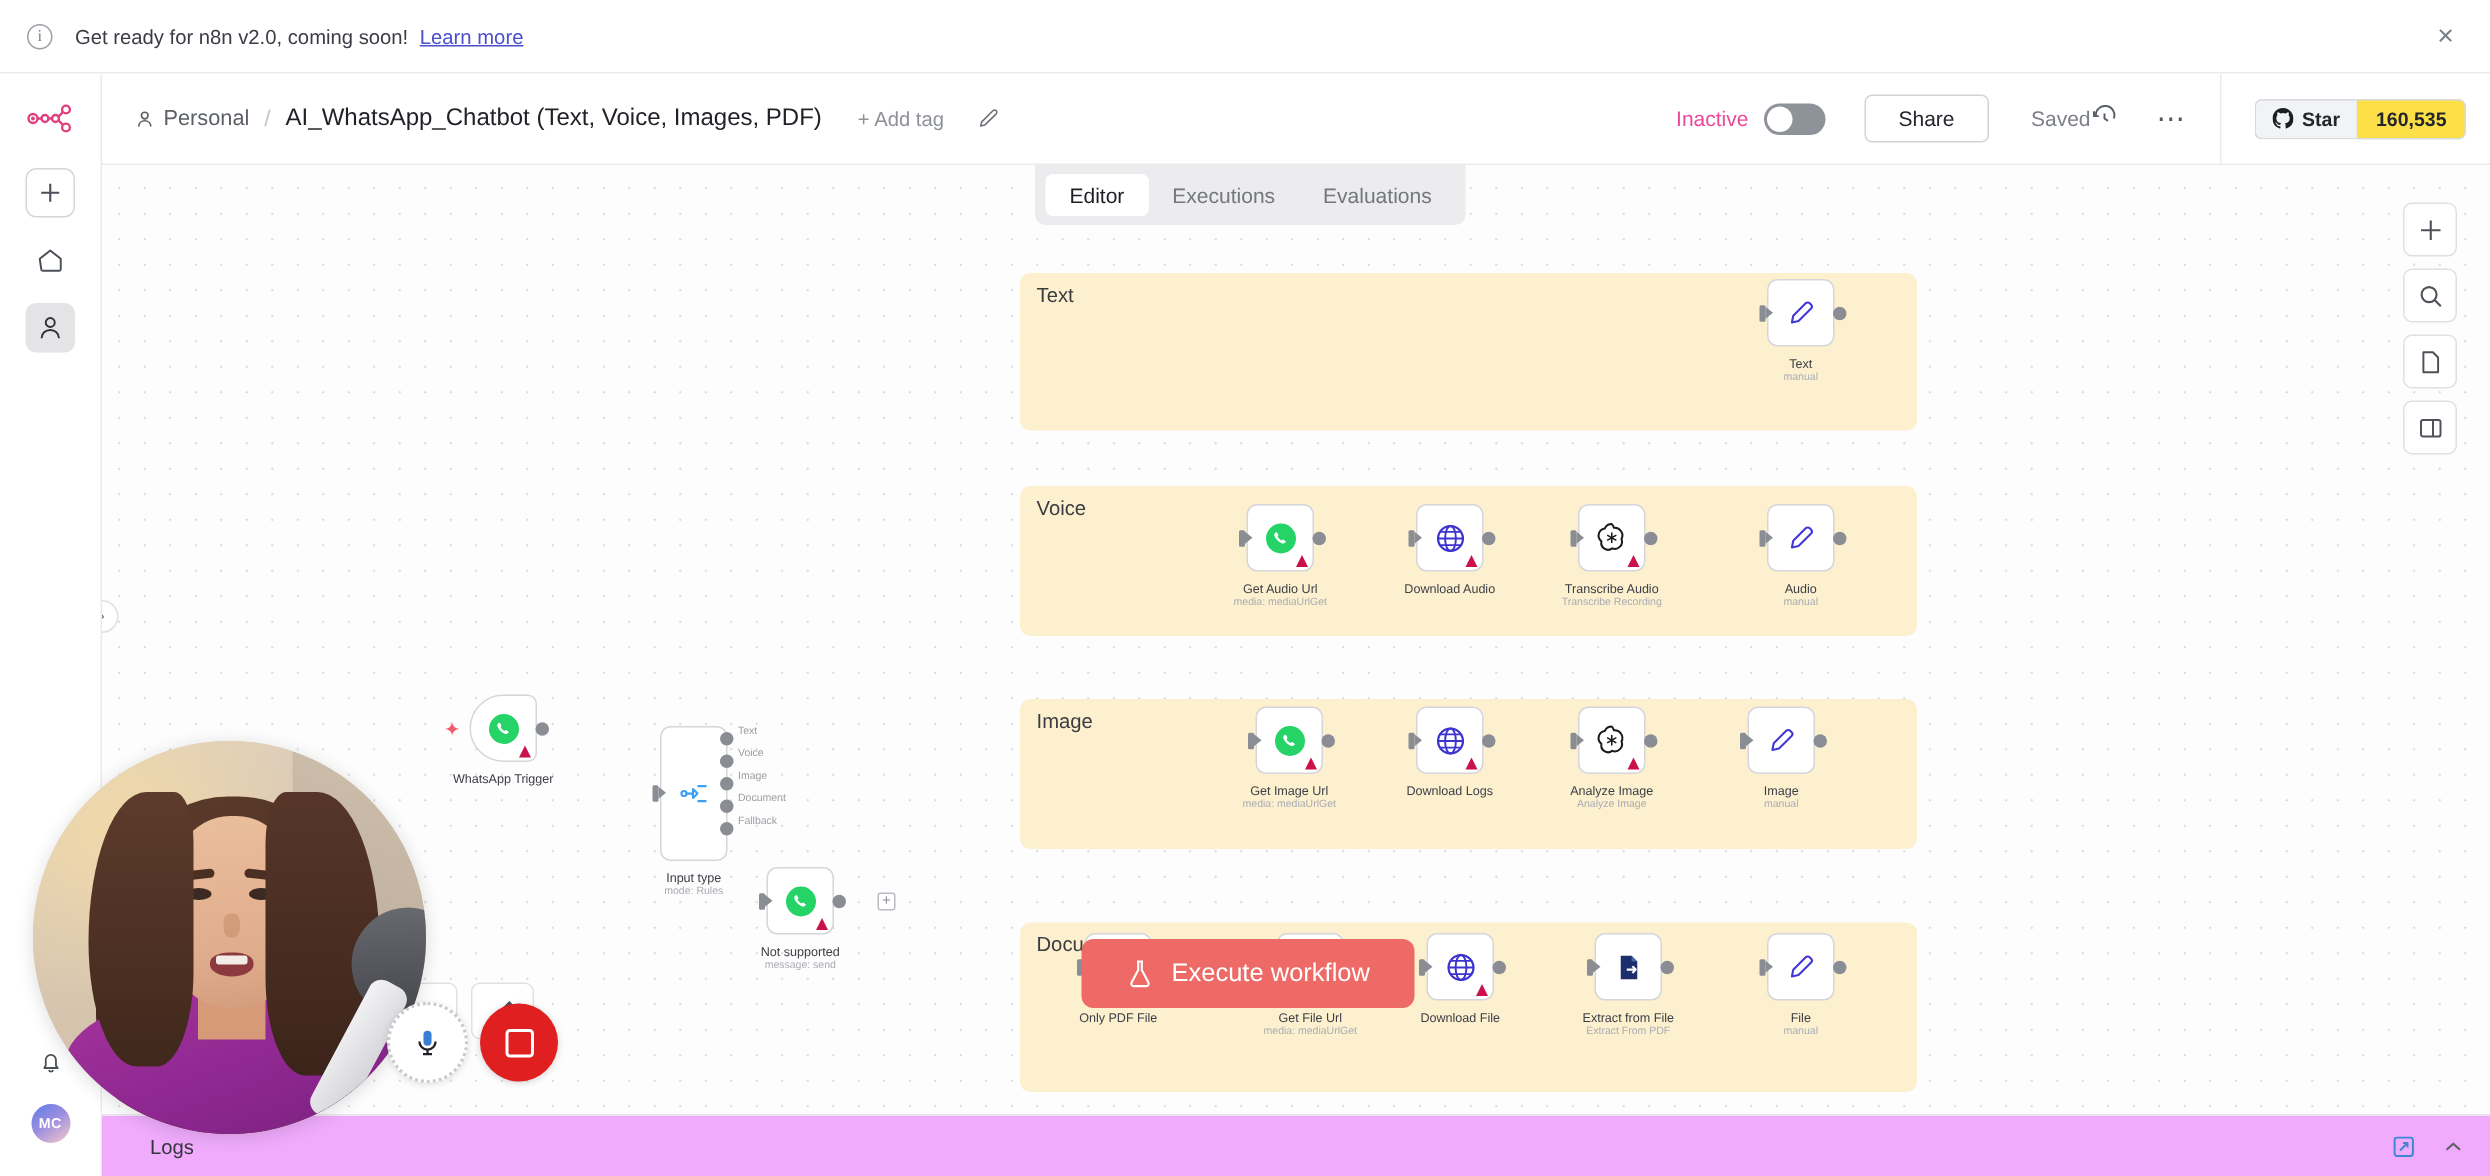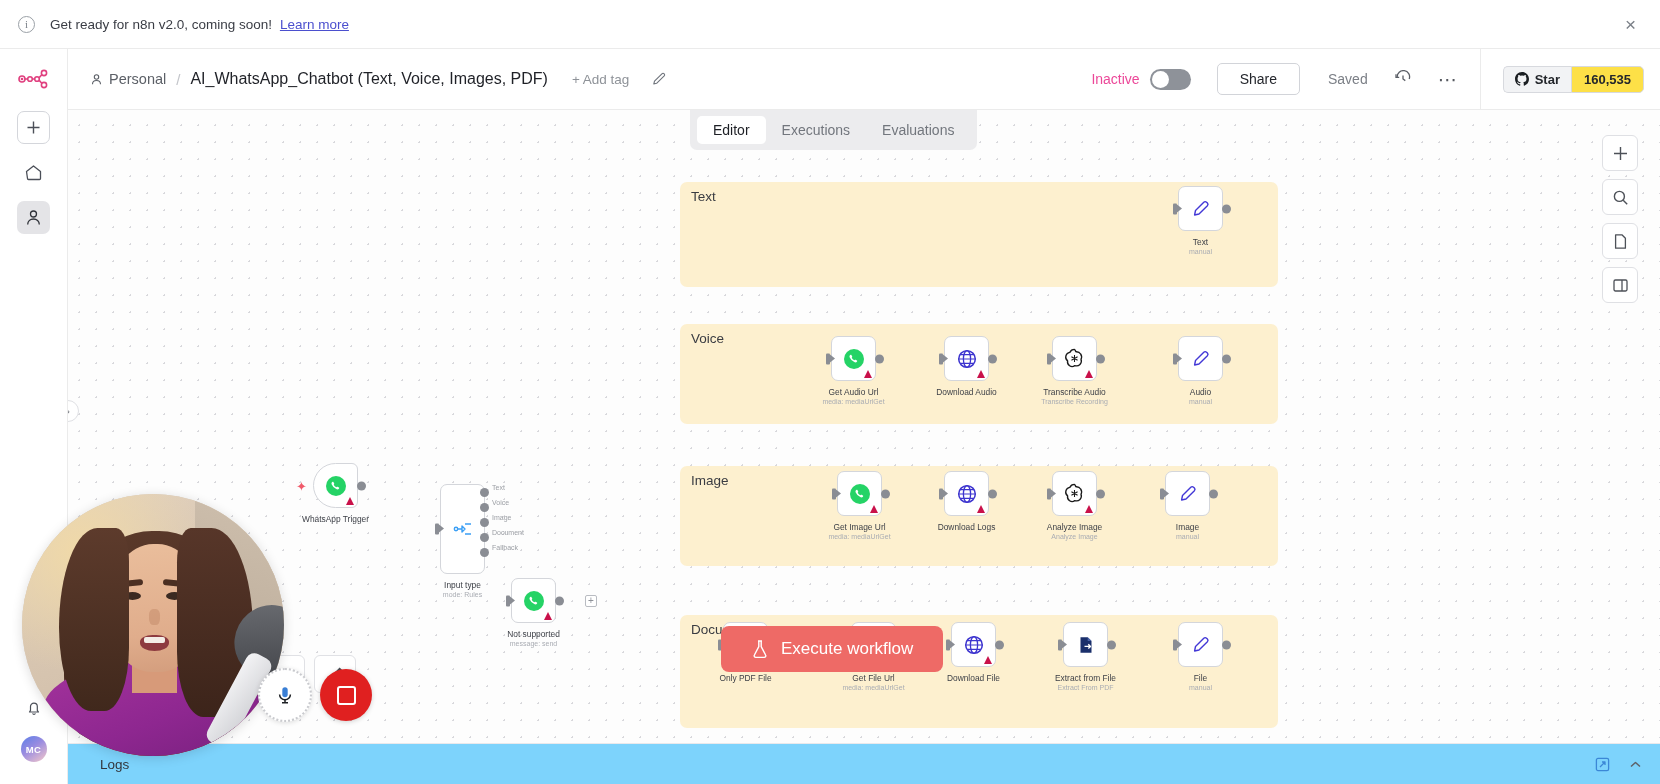--- a/index.html
+++ b/index.html
@@ -113,21 +113,21 @@
   }
   .toggle .knob {
     position: absolute; top: 2px; left: 2px;
     width: 17px; height: 17px; border-radius: 50%; background: #fff;
   }
   .btn-share {
     border: 1px solid #d2d4d9; border-radius: 5px;
     padding: 7px 22px; font-size: 14px; color: #24262c;
     background: #fff; cursor: pointer; margin-right: 28px;
   }
-  .saved-lbl { font-size: 14px; color: #7b7f86; margin-right: 26px; }
+  .saved-lbl { font-size: 14px; color: #7b7f86; }
   .hist-ico { color: #5a5e66; margin-right: 26px; cursor: pointer; display: flex; }
   .dots { font-size: 19px; color: #55585f; letter-spacing: 1px; cursor: pointer; margin-right: 10px; }
   .hdr-divider { width: 1px; height: 61px; background: #ebebeb; margin: 0 22px 0 12px; }
   .star-widget { display: flex; align-items: stretch; font-size: 13px; }
   .star-left {
     display: flex; align-items: center; gap: 6px;
     background: #f2f3f5; border: 1px solid #d7d9de; border-right: none;
     border-radius: 5px 0 0 5px; padding: 5px 11px; font-weight: bold; color: #23262b;
     cursor: pointer;
   }
@@ -272,21 +272,21 @@
   }
   .canvas-ctrls button {
     width: 42px; height: 38px; background: #fff;
     border: 1px solid #e0e1e5; border-radius: 6px;
     display: flex; align-items: center; justify-content: center;
     color: #4a4e55; cursor: pointer;
   }
 
   
   .logbar {
-    height: 41px; flex: none; background: #7dd3fc;
+    height: 41px; flex: none; background: #f0abfc;
     border-top: 1px solid #e9e9ec;
     display: flex; align-items: center; padding: 0 16px;
     position: relative; z-index: 22;
   }
   .logbar .logs-lbl { font-size: 13.5px; color: #33363d; margin-left: 16px; cursor: pointer; }
   .logbar .right { margin-left: auto; display: flex; gap: 16px; color: #5d6169; }
   .logbar .right span { cursor: pointer; display: flex; }
 
   
   .webcam {

